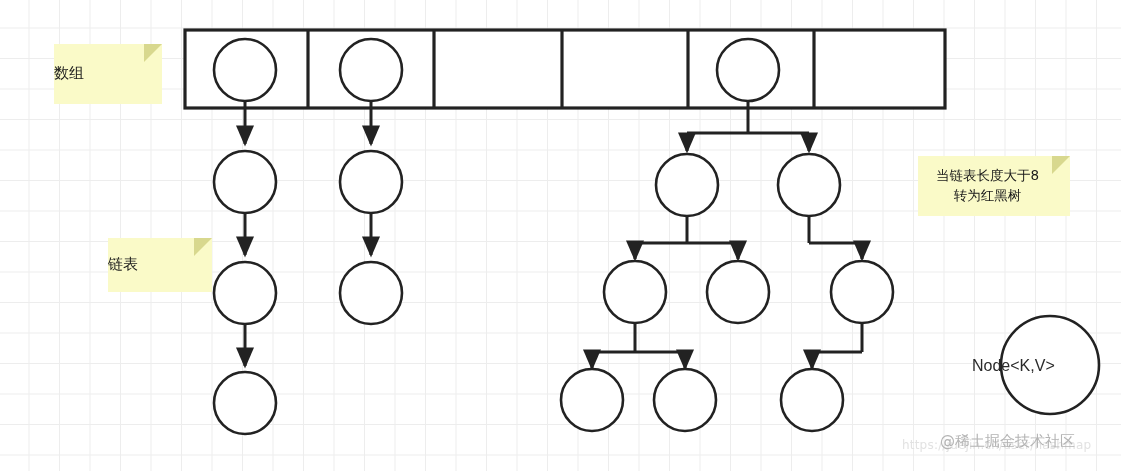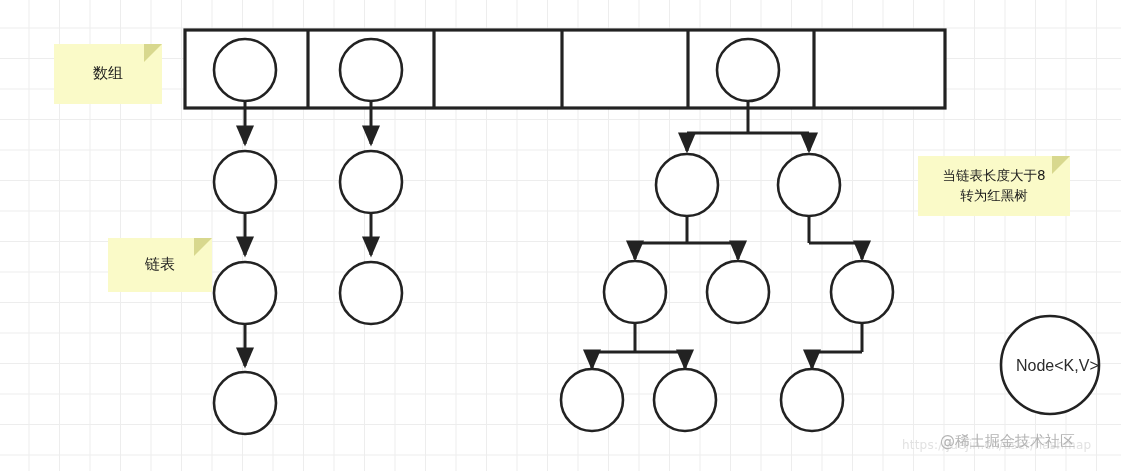--- a/index.html
+++ b/index.html
@@ -19,21 +19,20 @@
     background-size:30.5px 30.5px;
     background-position:-2px -3px;
   }
   #diagram-svg{position:absolute;left:0;top:0;}
   .note{
     position:absolute;
     background:#fafac8;
     color:#1a1a1a;
     display:flex;
     align-items:center;
-    justify-content:center;
     text-align:center;
     line-height:1.45;
     box-sizing:border-box;
     font-family:"DejaVu Sans","Liberation Sans",sans-serif;
   }
   .note .fold{
     position:absolute;
     top:0;right:0;
     width:0;height:0;
     border-left:18px solid #d8d88e;
@@ -42,21 +41,21 @@
   #note-array{left:54px;top:44px;width:108px;height:60px;font-size:15px;}
   #note-list{left:108px;top:208px;width:104px;height:54px;font-size:15px;margin-top:30px;}
   #note-tree{left:918px;top:156px;width:152px;height:60px;font-size:13.5px;padding:4px 18px;}
   .node-label{
     position:absolute;
     font-size:16px;
     color:#2b2b2b;
     white-space:nowrap;
     font-family:"Liberation Sans","DejaVu Sans",sans-serif;
   }
-  #label-nodekv{left:1004px;top:357px;padding-left:12px;}
+  #label-nodekv{left:960px;top:357px;padding-left:12px;}
   .watermark{
     position:absolute;
     font-size:15px;
     color:#b4b4b4;
     white-space:nowrap;
     font-family:"DejaVu Sans","Liberation Sans",sans-serif;
   }
   #watermark-text{left:940px;top:432px;}
   #watermark-url{
     left:902px;top:438px;

